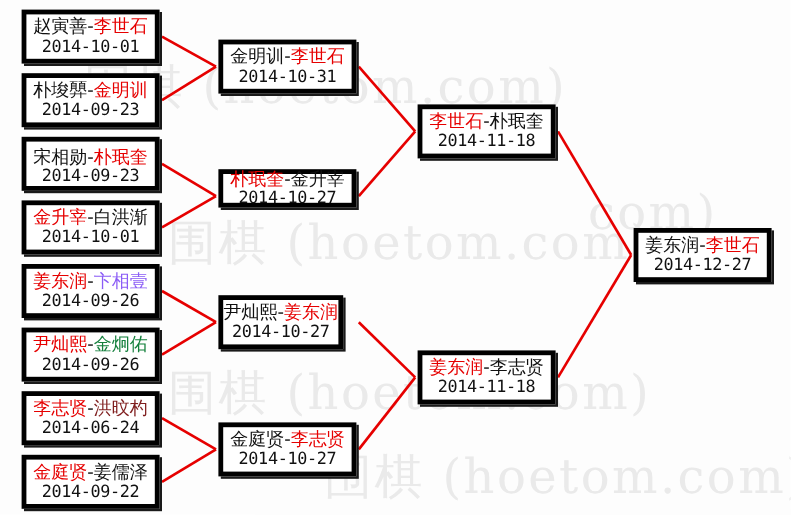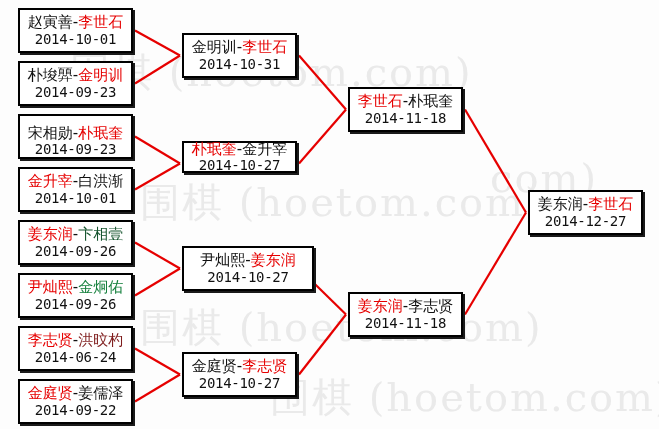--- a/index.html
+++ b/index.html
@@ -42,21 +42,21 @@
     left: 0; top: 0;
     width: 659px; height: 429px;
     z-index: 1;
     pointer-events: none;
   }
   
   .match-box {
     position: absolute;
     box-sizing: border-box;
     background: #ffffff;
-    border: 2px solid #a3a3a3;
+    border: 4px solid #a3a3a3;
     box-shadow: 2px 2px 0 #1a1a1a;
     z-index: 2;
     text-align: center;
     display: flex;
     flex-direction: column;
     justify-content: center;
     align-items: center;
     line-height: 1.08;
   }
   .players {
@@ -117,21 +117,21 @@
       </div>
       <div class="match-box" style="left: 18px; top: 114px; width: 115px; height: 45px; border-color: rgb(0, 0, 0); justify-content: flex-end;">
         <div class="players"><span class="p-lose" style="color: rgb(17, 17, 17);">宋相勋</span><span class="p-dash">-</span><span class="p-win" style="color: rgb(230, 0, 0);">朴珉奎</span></div>
         <div class="match-date">2014-09-23</div>
       </div>
       <div class="match-box" style="left: 18px; top: 167px; width: 115px; height: 45px; border-color: rgb(0, 0, 0);">
         <div class="players"><span class="p-win" style="color: rgb(230, 0, 0);">金升宰</span><span class="p-dash">-</span><span class="p-lose" style="color: rgb(17, 17, 17);">白洪渐</span></div>
         <div class="match-date">2014-10-01</div>
       </div>
       <div class="match-box" style="left: 18px; top: 220px; width: 115px; height: 45px; border-color: rgb(0, 0, 0);">
-        <div class="players"><span class="p-win" style="color: rgb(230, 0, 0);">姜东润</span><span class="p-dash">-</span><span class="p-lose" style="color: #14532d;">卞相壹</span></div>
+        <div class="players"><span class="p-win" style="color: rgb(230, 0, 0);">姜东润</span><span class="p-dash">-</span><span class="p-lose" style="color: #8b5cf6;">卞相壹</span></div>
         <div class="match-date">2014-09-26</div>
       </div>
       <div class="match-box" style="left: 18px; top: 273px; width: 115px; height: 45px; border-color: rgb(0, 0, 0);">
         <div class="players"><span class="p-win" style="color: rgb(230, 0, 0);">尹灿熙</span><span class="p-dash">-</span><span class="p-lose" style="color: #15803d;">金炯佑</span></div>
         <div class="match-date">2014-09-26</div>
       </div>
       <div class="match-box" style="left: 18px; top: 326px; width: 115px; height: 45px; border-color: rgb(0, 0, 0);">
         <div class="players"><span class="p-win" style="color: rgb(230, 0, 0);">李志贤</span><span class="p-dash">-</span><span class="p-lose" style="color: #7f1d1d;">洪旼杓</span></div>
         <div class="match-date">2014-06-24</div>
       </div>
@@ -140,21 +140,21 @@
         <div class="match-date">2014-09-22</div>
       </div>
       <div class="match-box" style="left: 182px; top: 33px; width: 115px; height: 45px; border-color: rgb(0, 0, 0);">
         <div class="players"><span class="p-lose" style="color: rgb(17, 17, 17);">金明训</span><span class="p-dash">-</span><span class="p-win" style="color: rgb(230, 0, 0);">李世石</span></div>
         <div class="match-date">2014-10-31</div>
       </div>
       <div class="match-box" style="left: 182px; top: 141px; width: 115px; height: 32px; border-color: rgb(0, 0, 0); text-align: center;">
         <div class="players"><span class="p-win" style="color: rgb(230, 0, 0);">朴珉奎</span><span class="p-dash">-</span><span class="p-lose" style="color: rgb(17, 17, 17);">金升宰</span></div>
         <div class="match-date">2014-10-27</div>
       </div>
-      <div class="match-box" style="left: 182px; top: 246px; width: 132px; height: 45px; border-color: rgb(0, 0, 0);">
+      <div class="match-box" style="left: 182px; top: 246px; width: 104px; height: 45px; border-color: rgb(0, 0, 0);">
         <div class="players"><span class="p-lose" style="color: rgb(17, 17, 17);">尹灿熙</span><span class="p-dash">-</span><span class="p-win" style="color: rgb(230, 0, 0);">姜东润</span></div>
         <div class="match-date">2014-10-27</div>
       </div>
       <div class="match-box" style="left: 182px; top: 352px; width: 115px; height: 45px; border-color: rgb(0, 0, 0);">
         <div class="players"><span class="p-lose" style="color: rgb(17, 17, 17);">金庭贤</span><span class="p-dash">-</span><span class="p-win" style="color: rgb(230, 0, 0);">李志贤</span></div>
         <div class="match-date">2014-10-27</div>
       </div>
       <div class="match-box" style="left: 348px; top: 87px; width: 115px; height: 45px; border-color: rgb(0, 0, 0);">
         <div class="players"><span class="p-win" style="color: rgb(230, 0, 0);">李世石</span><span class="p-dash">-</span><span class="p-lose" style="color: rgb(17, 17, 17);">朴珉奎</span></div>
         <div class="match-date">2014-11-18</div>

